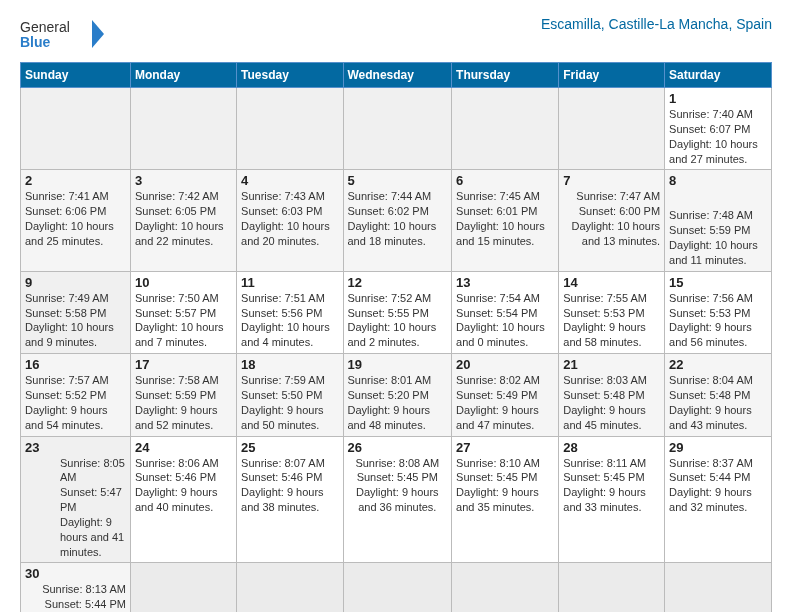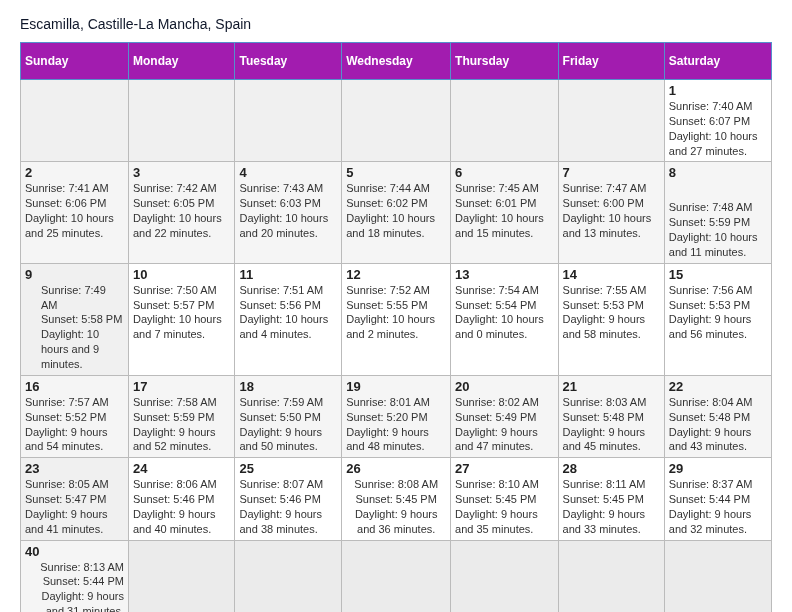--- a/index.html
+++ b/index.html
@@ -29,33 +29,33 @@
       text-align: right;
     }
     .month-title {
       font-size: 32px;
       font-weight: bold;
       color: #222;
       line-height: 1.1;
     }
     .location {
       font-size: 14px;
-      color: #0f172a;
+      color: #0369a1;
     }
     .calendar {
       width: 100%;
       border-collapse: collapse;
       border: 1px solid #bbb;
     }
     .calendar th {
-      background: #a21caf;
+      background: #0369a1;
       color: #fff;
       font-size: 12px;
       font-weight: bold;
-      padding: 11px 4px;
+      padding: 5px 4px;
       text-align: left;
       border: 1px solid #5590cc;
     }
     .calendar td {
       border: 1px solid #bbb;
       vertical-align: top;
       width: 113px;
       min-height: 70px;
       padding: 3px 4px;
       font-size: 9.5px;
@@ -89,20 +89,27 @@
     }
     .calendar tbody tr:nth-child(odd) td:first-child {
       background: #f0f0f0;
     }
   </style>
 </head>
 <body>
 
 <div class="page">
   <div class="header">
+    <div class="logo">
+        <svg width="90" height="36" viewBox="0 0 90 36">
+          <polygon points="72,4 84,18 72,32" fill="#2a7dc9"></polygon>
+          <text x="0" y="16" font-size="14" font-family="Arial, sans-serif" fill="#333">General</text>
+          <text x="0" y="31" font-size="14" font-family="Arial, sans-serif" fill="#2a7dc9" font-weight="bold">Blue</text>
+        </svg>
+      </div>
     <div class="title-block">
       <div class="location">Escamilla, Castille-La Mancha, Spain</div>
     </div>
   </div>
 
   <table class="calendar">
     <thead>
       <tr>
       <th>Sunday</th>
           <th>Monday</th>
@@ -154,35 +161,35 @@
 Daylight: 10 hours and 18 minutes.</div>
           </td>
           <td>
             <span class="day-number">6</span>
             <div class="day-info" style="white-space: pre-line;">Sunrise: 7:45 AM
 Sunset: 6:01 PM
 Daylight: 10 hours and 15 minutes.</div>
           </td>
           <td>
             <span class="day-number">7</span>
-            <div class="day-info" style="white-space: pre-line;">Sunrise: 7:47 AM
+            <div class="day-info" style="white-space: pre-line; text-align: right;">Sunrise: 7:47 AM
 Sunset: 6:00 PM
 Daylight: 10 hours and 13 minutes.</div>
           </td>
           <td>
             <span class="day-number">8</span>
             <div class="day-info" style="white-space: pre-line; margin-top: 20px;">Sunrise: 7:48 AM
 Sunset: 5:59 PM
 Daylight: 10 hours and 11 minutes.</div>
           </td>
         </tr>
         <tr>
           <td>
             <span class="day-number">9</span>
-            <div class="day-info" style="white-space: pre-line; margin-left: 16px;">Sunrise: 7:49 AM
+            <div class="day-info" style="white-space: pre-line;">Sunrise: 7:49 AM
 Sunset: 5:58 PM
 Daylight: 10 hours and 9 minutes.</div>
           </td>
           <td>
             <span class="day-number">10</span>
             <div class="day-info" style="white-space: pre-line;">Sunrise: 7:50 AM
 Sunset: 5:57 PM
 Daylight: 10 hours and 7 minutes.</div>
           </td>
           <td>
@@ -256,21 +263,21 @@
           <td>
             <span class="day-number">22</span>
             <div class="day-info" style="white-space: pre-line;">Sunrise: 8:04 AM
 Sunset: 5:48 PM
 Daylight: 9 hours and 43 minutes.</div>
           </td>
         </tr>
         <tr>
           <td>
             <span class="day-number">23</span>
-            <div class="day-info" style="white-space: pre-line;">Sunrise: 8:05 AM
+            <div class="day-info" style="white-space: pre-line; margin-left: 35px;">Sunrise: 8:05 AM
 Sunset: 5:47 PM
 Daylight: 9 hours and 41 minutes.</div>
           </td>
           <td>
             <span class="day-number">24</span>
             <div class="day-info" style="white-space: pre-line;">Sunrise: 8:06 AM
 Sunset: 5:46 PM
 Daylight: 9 hours and 40 minutes.</div>
           </td>
           <td>
@@ -299,21 +306,21 @@
           </td>
           <td>
             <span class="day-number">29</span>
             <div class="day-info" style="white-space: pre-line;">Sunrise: 8:37 AM
 Sunset: 5:44 PM
 Daylight: 9 hours and 32 minutes.</div>
           </td>
         </tr>
         <tr>
           <td>
-            <span class="day-number">40</span>
+            <span class="day-number">30</span>
             <div class="day-info" style="white-space: pre-line; text-align: right;">Sunrise: 8:13 AM
 Sunset: 5:44 PM
 Daylight: 9 hours and 31 minutes.</div>
           </td>
           <td class="empty"></td>
           <td class="empty"></td>
           <td class="empty"></td>
           <td class="empty"></td>
           <td class="empty"></td>
           <td class="empty"></td>

